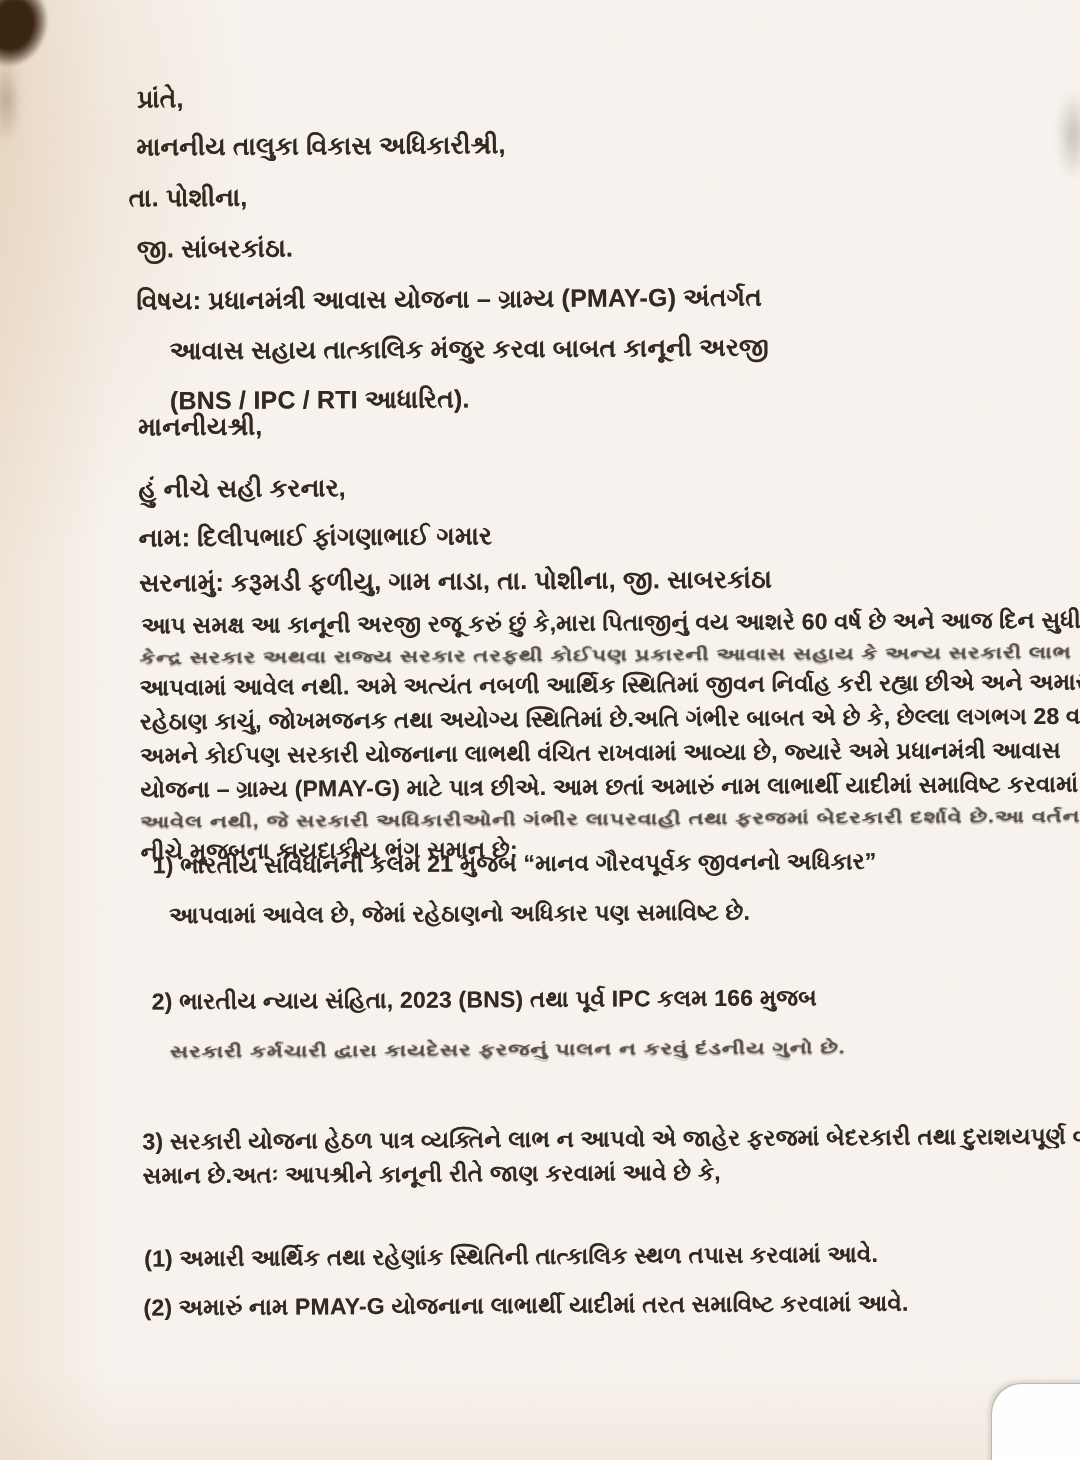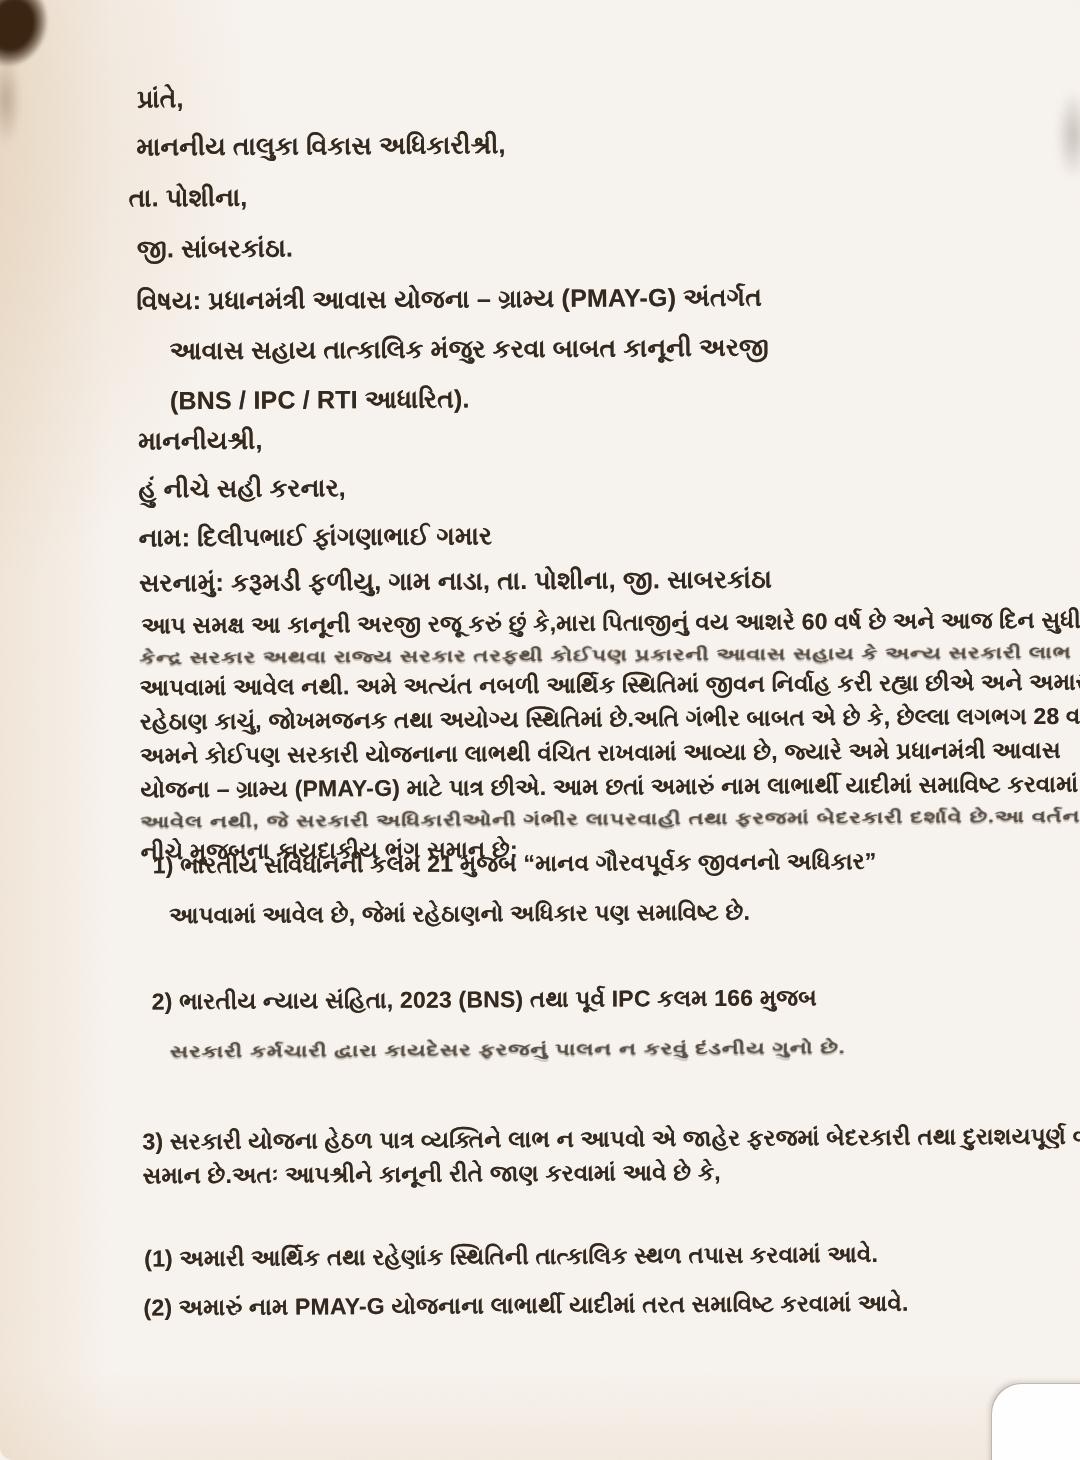--- a/index.html
+++ b/index.html
@@ -10,21 +10,20 @@
     font-family:"Liberation Sans", sans-serif;
     position:relative;
   }
   .page{
     position:absolute;inset:0;
     background:
       radial-gradient(520px 760px at -60px 140px, rgba(216,186,150,0.40), rgba(216,186,150,0) 60%),
       linear-gradient(to right, rgba(224,198,166,0.30), rgba(224,198,166,0) 110px),
       linear-gradient(to top, rgba(226,206,182,0.25), rgba(226,206,182,0) 90px),
       #f8f4ef;
-    border-radius: 13px;
   }
   .noise{position:absolute;inset:0;width:100%;height:100%;opacity:.5;pointer-events:none;}
   .corner-spot{
     position:absolute;top:-30px;left:-34px;width:92px;height:110px;
     background:radial-gradient(closest-side, #3a2412 0 45%, rgba(58,36,18,0.55) 62%, rgba(58,36,18,0) 78%);
     transform:rotate(18deg);
     filter:blur(1px);
   }
   .corner-shadow{
     position:absolute;top:40px;left:-14px;width:40px;height:120px;
@@ -88,21 +87,21 @@
 
     <div class="ln hd" style="left:141px;top:82px;">પ્રાંતે,</div>
     <div class="ln hd" style="left:140px;top:130px;">માનનીય તાલુકા વિકાસ અધિકારીશ્રી,</div>
     <div class="ln hd" style="left:132px;top:181px;">તા. પોશીના,</div>
     <div class="ln hd" style="left:140px;top:232px;">જી. સાંબરકાંઠા.</div>
 
     <div class="ln hd" style="left:139px;top:284px;">વિષય: પ્રધાનમંત્રી આવાસ યોજના – ગ્રામ્ય (PMAY-G) અંતર્ગત</div>
     <div class="ln hd" style="left:172px;top:334px;">આવાસ સહાય તાત્કાલિક મંજુર કરવા બાબત કાનૂની અરજી</div>
     <div class="ln hd" style="left:172px;top:384px;">(BNS / IPC / RTI આધારિત).</div>
 
-    <div class="ln hd" style="left:140px;top:424px;">માનનીયશ્રી,</div>
+    <div class="ln hd" style="left:140px;top:410px;">માનનીયશ્રી,</div>
     <div class="ln hd" style="left:140px;top:472px;">હું નીચે સહી કરનાર,</div>
     <div class="ln hd" style="left:140px;top:521px;">નામ: દિલીપભાઈ ફાંગણાભાઈ ગમાર</div>
     <div class="ln hd" style="left:140px;top:566px;">સરનામું: કરૂમડી ફળીયુ, ગામ નાડા,  તા. પોશીના, જી. સાબરકાંઠા</div>
 
     <div class="ln para" style="left:142px;top:610px;">આપ સમક્ષ આ કાનૂની અરજી રજૂ કરું છું કે,મારા પિતાજીનું વય આશરે 60 વર્ષ છે અને આજ દિન સુધી તેમને</div>
     <div class="ln para distorted" style="left:140px;top:646px;">કેન્દ્ર સરકાર અથવા રાજ્ય સરકાર તરફથી કોઈપણ પ્રકારની આવાસ સહાય કે અન્ય સરકારી લાભ</div>
     <div class="ln para" style="left:140px;top:672px;">આપવામાં આવેલ નથી. અમે અત્યંત નબળી આર્થિક સ્થિતિમાં જીવન નિર્વાહ કરી રહ્યા છીએ અને અમારું</div>
     <div class="ln para" style="left:140px;top:706px;">રહેઠાણ કાચું, જોખમજનક તથા અયોગ્ય સ્થિતિમાં છે.અતિ ગંભીર બાબત એ છે કે, છેલ્લા લગભગ 28 વર્ષથી</div>
     <div class="ln para" style="left:140px;top:740px;">અમને કોઈપણ સરકારી યોજનાના લાભથી વંચિત રાખવામાં આવ્યા છે, જ્યારે અમે પ્રધાનમંત્રી આવાસ</div>
     <div class="ln para" style="left:140px;top:774px;">યોજના – ગ્રામ્ય (PMAY-G) માટે પાત્ર છીએ. આમ છતાં અમારું નામ લાભાર્થી યાદીમાં સમાવિષ્ટ કરવામાં</div>

